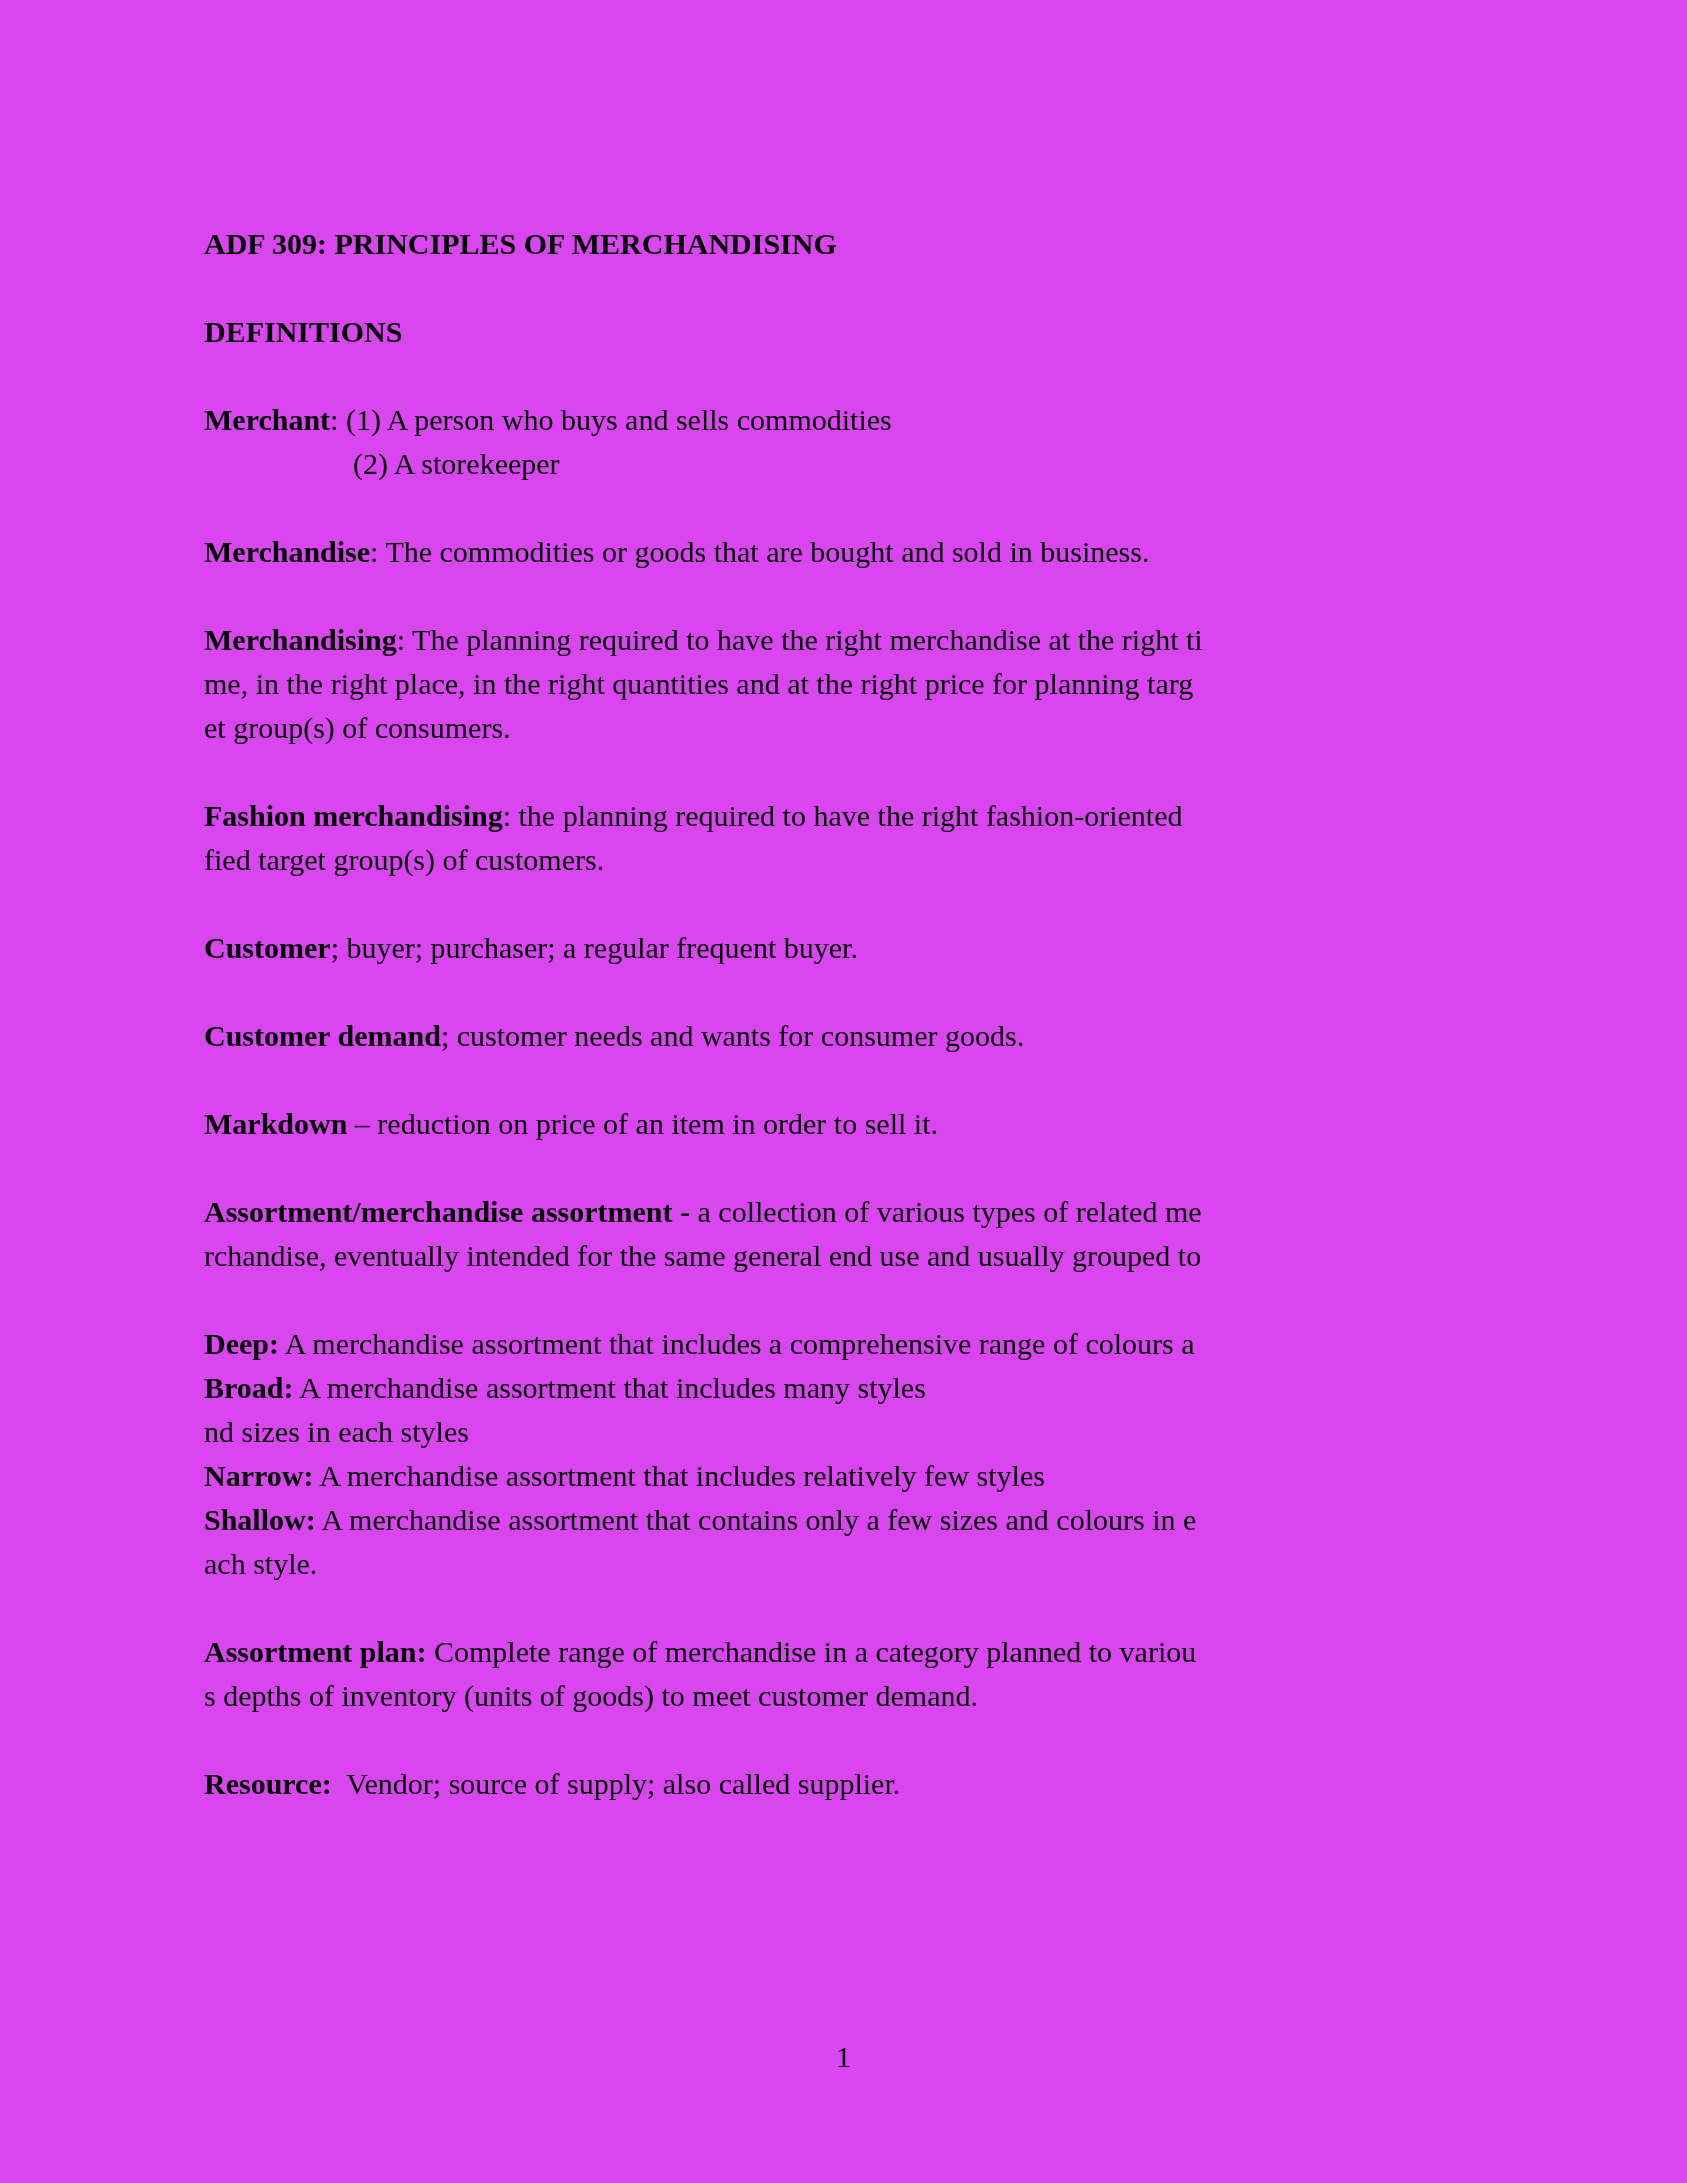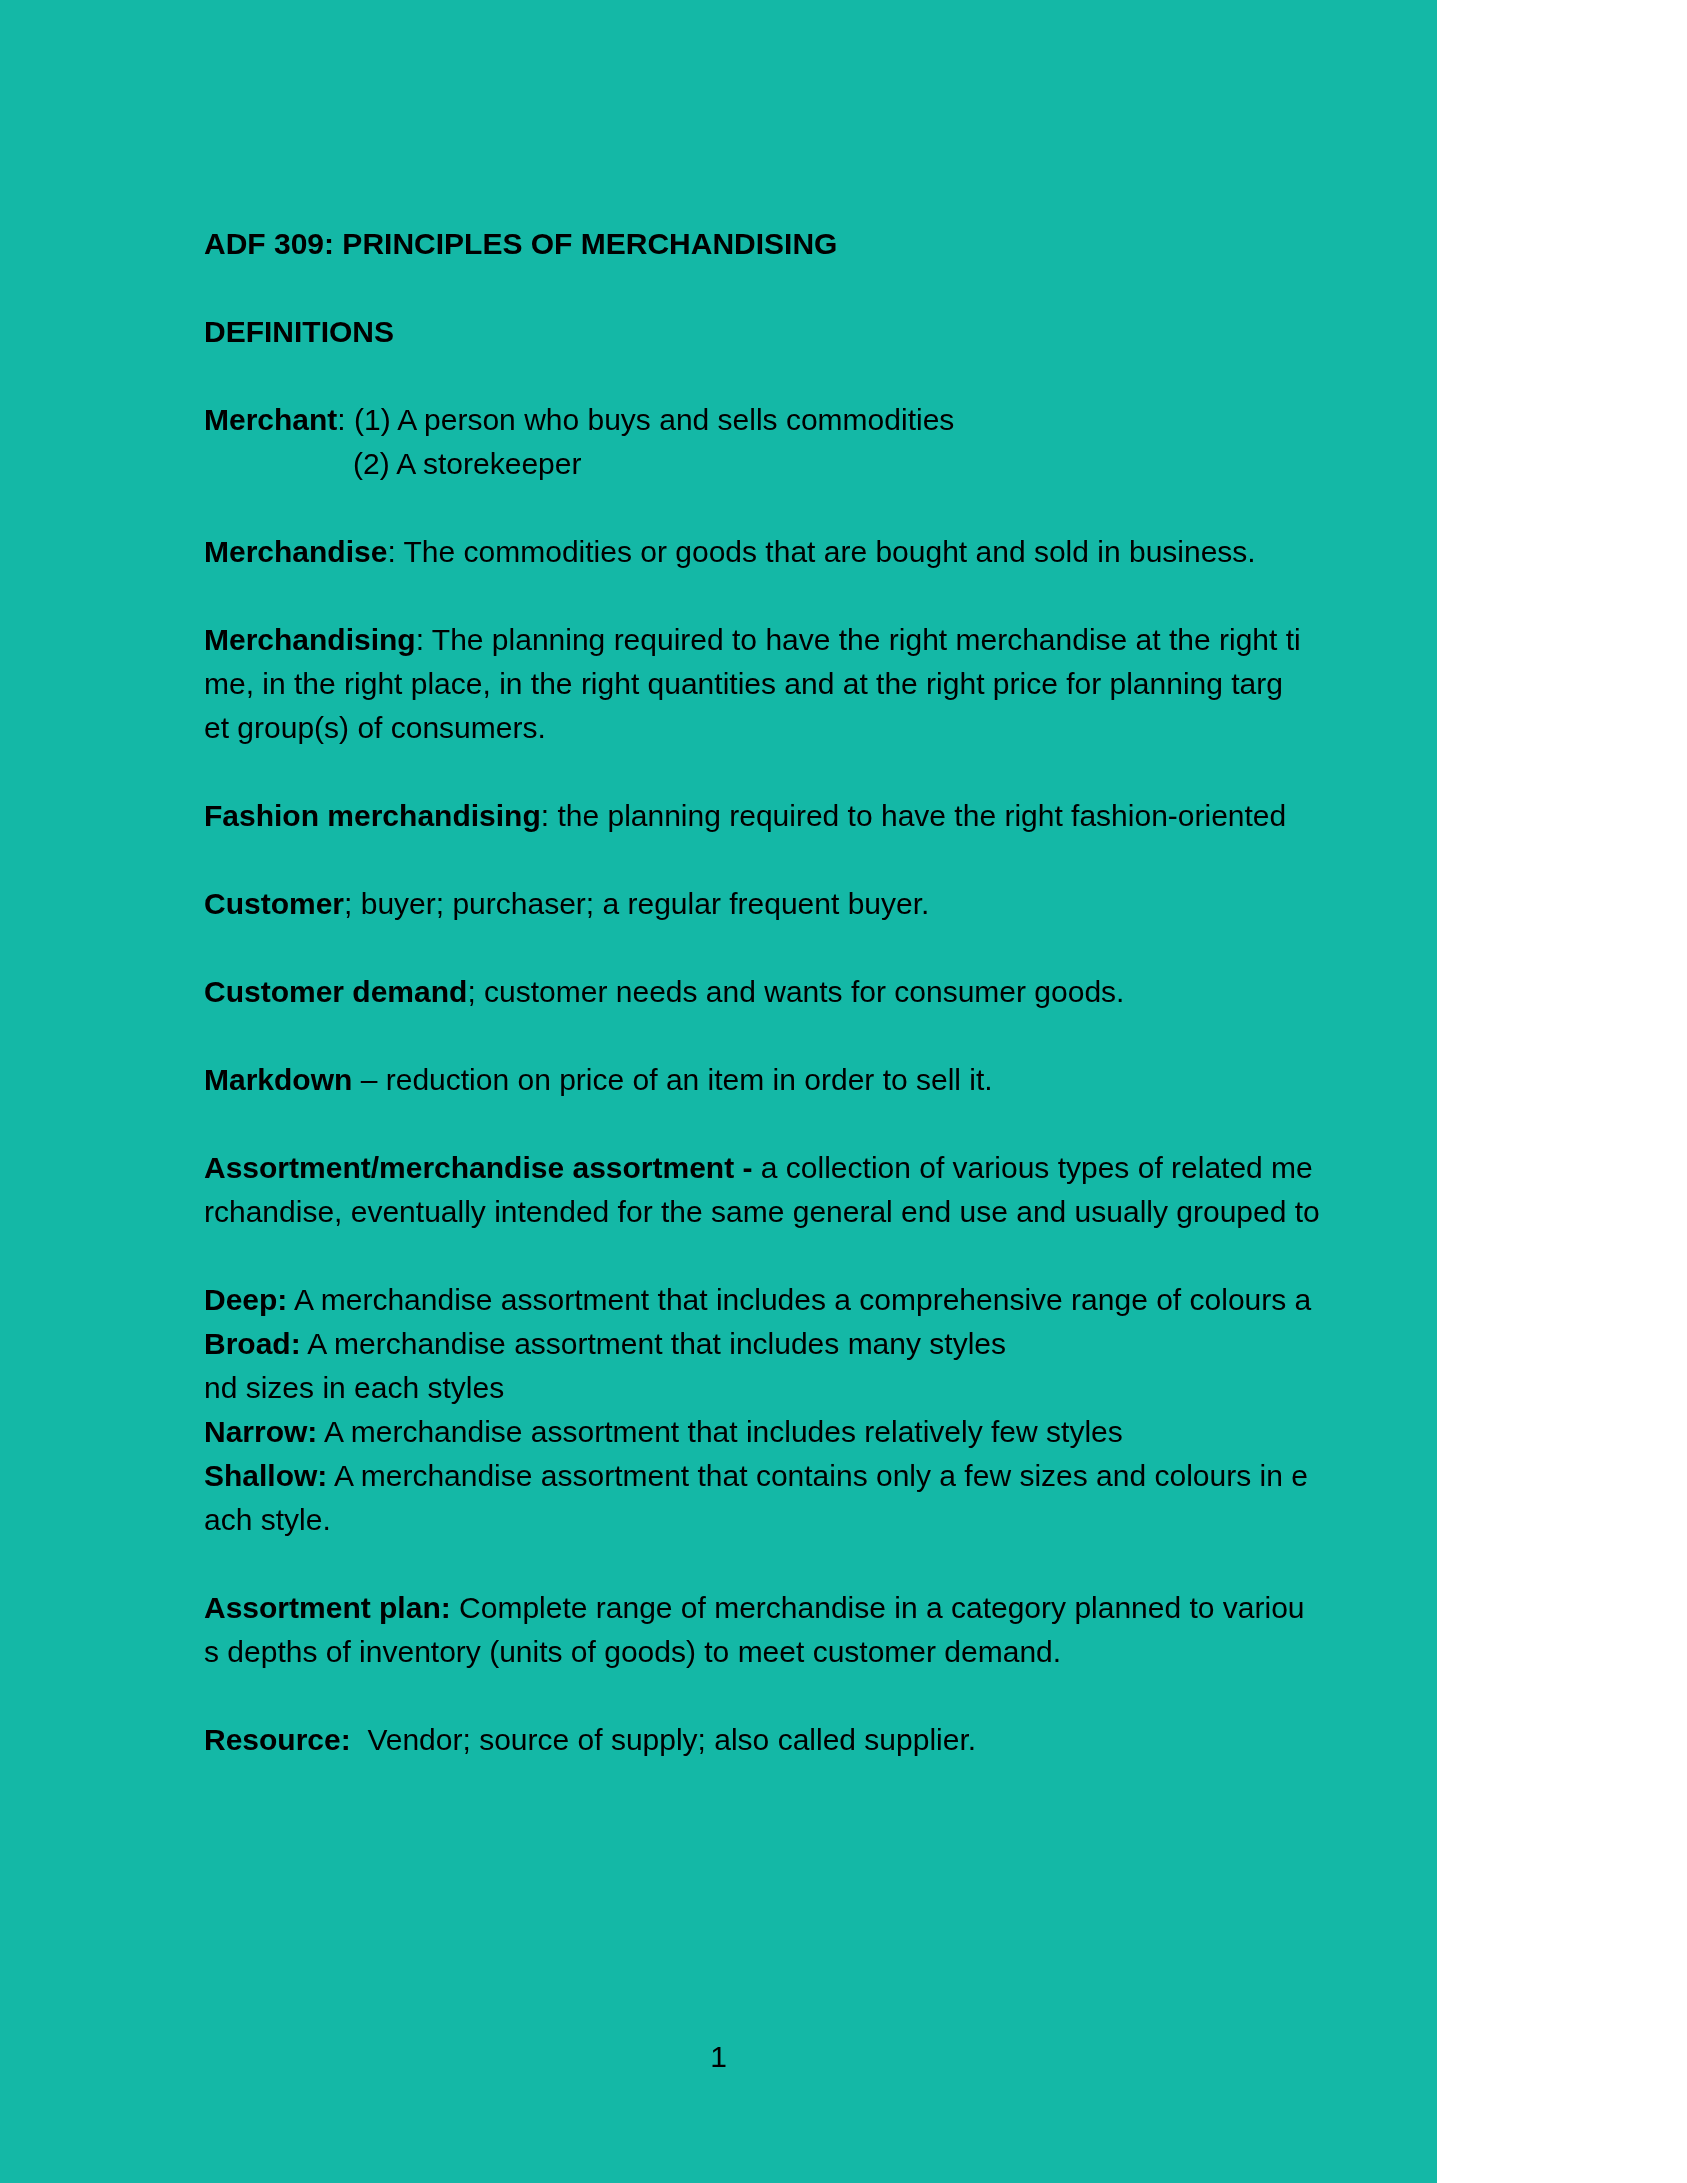--- a/index.html
+++ b/index.html
@@ -2,25 +2,25 @@
 <html style="font-size:10.6px"><head>
 <meta charset="utf-8">
 <style>
   html, body {
     margin: 0;
     padding: 0;
     background: #ffffff;
   }
   .page {
     position: relative;
-    width: 1437px;
+    width: 1687px;
     height: 2183px;
-    background: #14b8a6;
+    background: #d946ef;
     color: #000000;
-    font-family: Liberation Sans, sans-serif;
+    font-family: Liberation Serif, serif;
     overflow: hidden;
   }
   .content {
     position: absolute;
     left: 204px;
     top: 222px;
     width: 1293px;
     font-size: 30px;
     line-height: 44px;
   }
@@ -64,20 +64,21 @@
         <div class="para">
           <div class="line"><span class="b">Merchandise</span><span>: The commodities or goods that are bought and sold in business.</span></div>
         </div>
         <div class="para">
           <div class="line"><span class="b">Merchandising</span><span>: The planning required to have the right merchandise at the right ti</span></div>
           <div class="line"><span>me, in the right place, in the right quantities and at the right price for planning targ</span></div>
           <div class="line"><span>et group(s) of consumers.</span></div>
         </div>
         <div class="para">
           <div class="line"><span class="b">Fashion merchandising</span><span>: the planning required to have the right fashion-oriented</span></div>
+          <div class="line"><span>fied target group(s) of customers.</span></div>
         </div>
         <div class="para">
           <div class="line"><span class="b">Customer</span><span>; buyer; purchaser; a regular frequent buyer.</span></div>
         </div>
         <div class="para">
           <div class="line"><span class="b">Customer demand</span><span>; customer needs and wants for consumer goods.</span></div>
         </div>
         <div class="para">
           <div class="line"><span class="b">Markdown</span><span> – reduction on price of an item in order to sell it.</span></div>
         </div>

